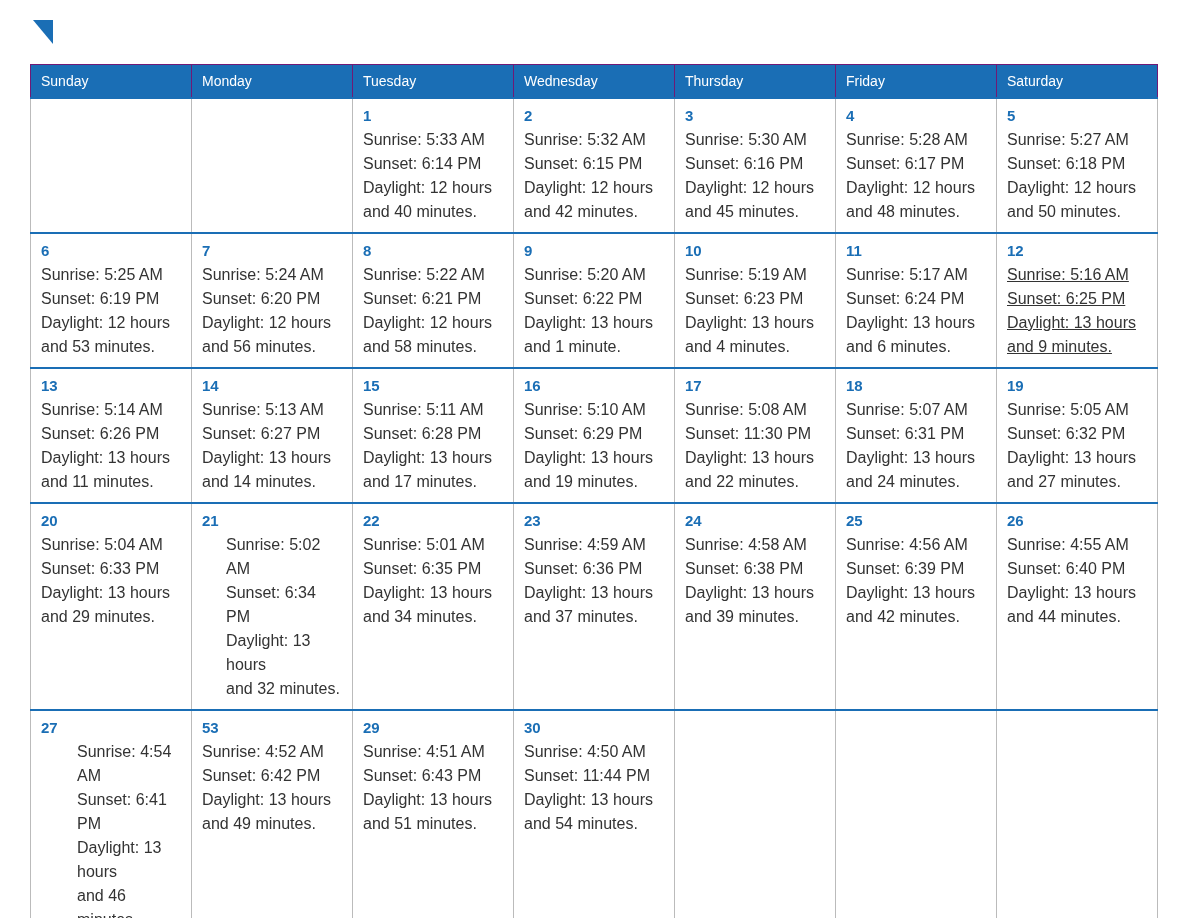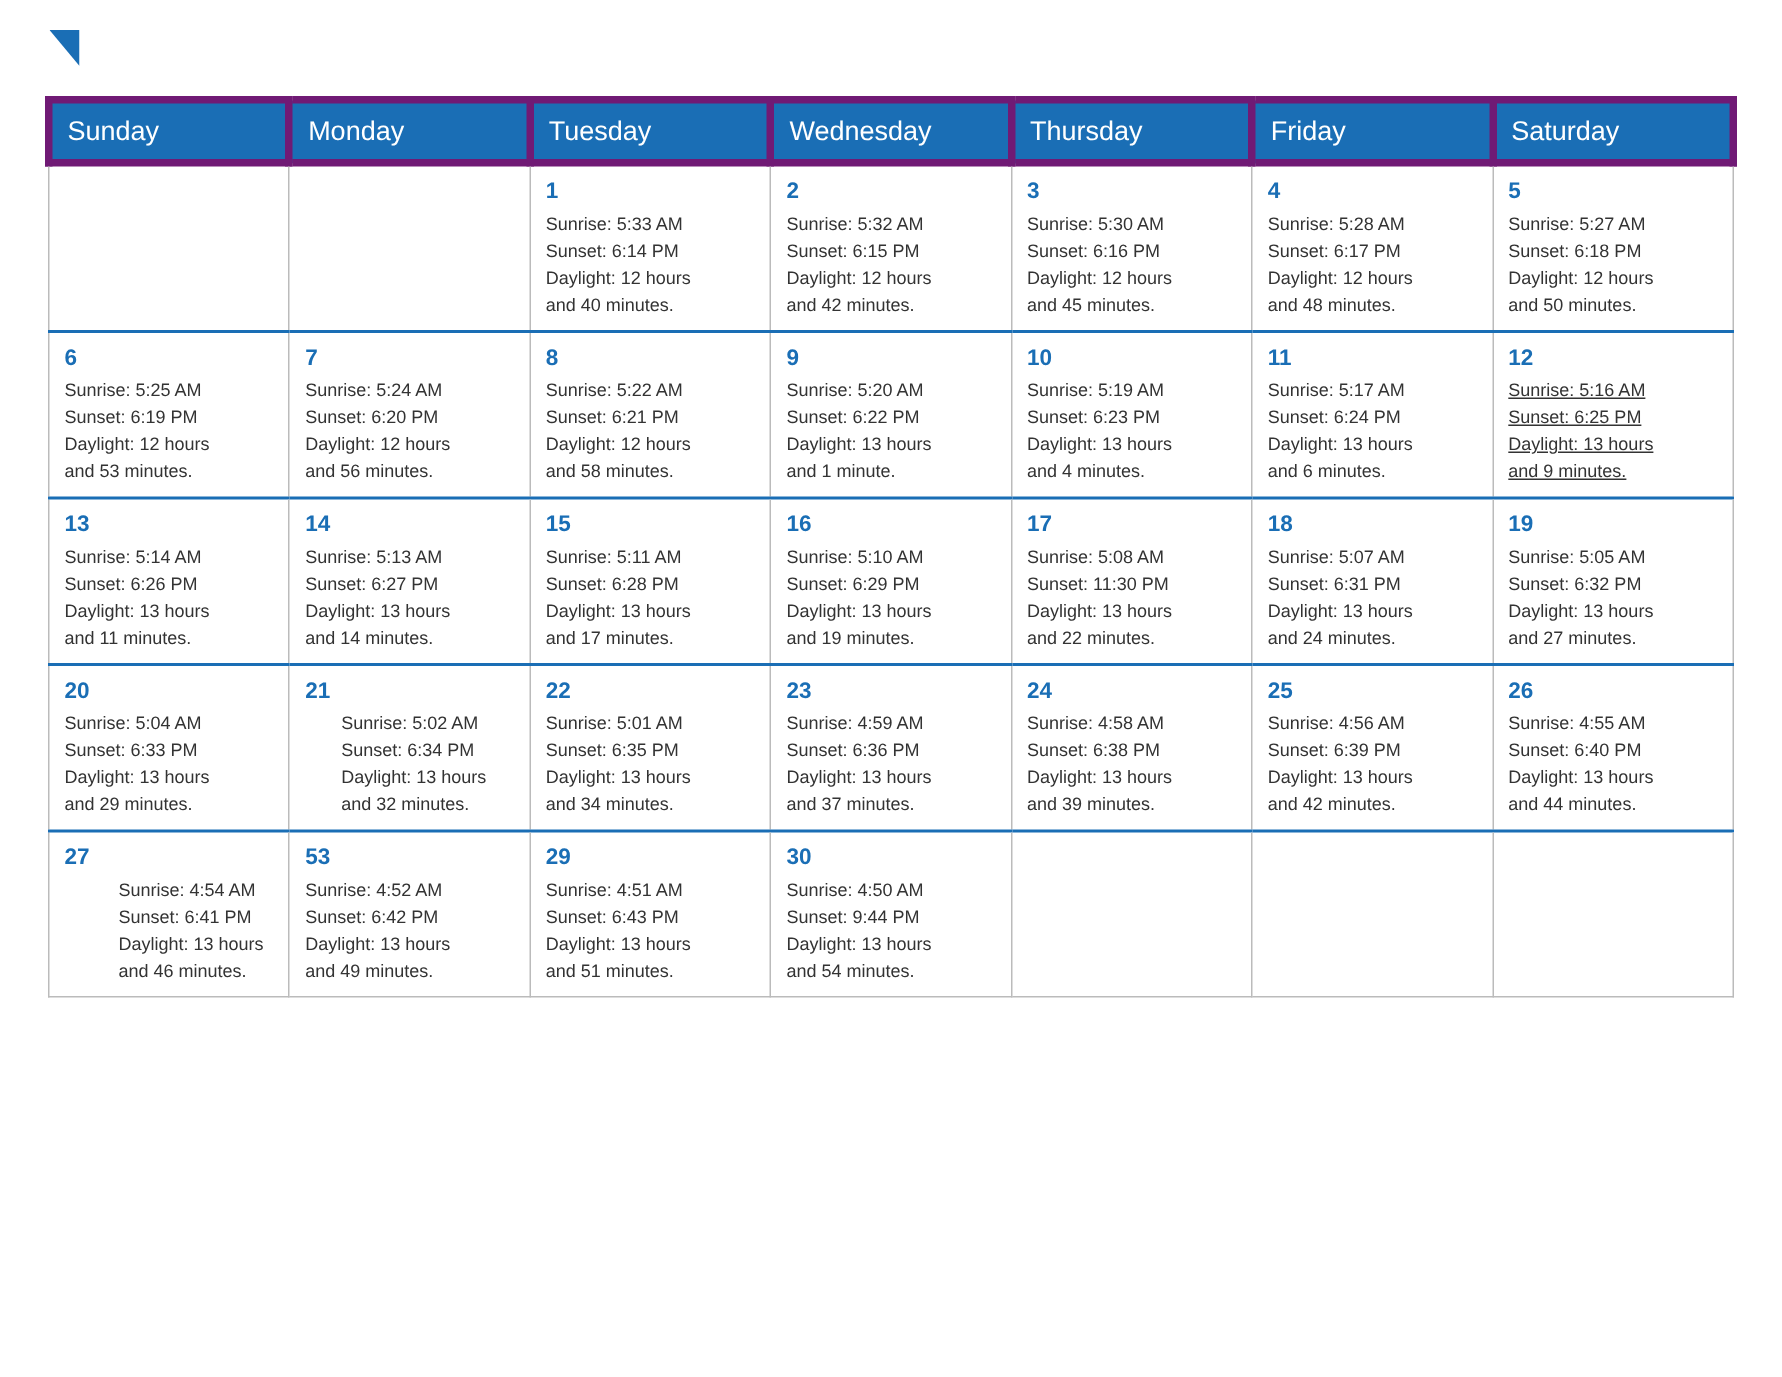--- a/index.html
+++ b/index.html
@@ -46,44 +46,44 @@
       margin-top: 4px;
     }
     .calendar-table {
       width: 100%;
       border-collapse: collapse;
       border: 1px solid #999;
     }
     .calendar-table th {
       background-color: #1a6eb5;
       color: #fff;
-      font-size: 18px;
+      font-size: 14px;
       font-weight: normal;
       padding: 8px 10px;
       text-align: left;
-      border: 5px solid #701a75;
+      border: 1px solid #701a75;
     }
     .calendar-table td {
       vertical-align: top;
       padding: 8px 10px;
       border: 1px solid #bbb;
       width: calc(100% / 7);
       min-height: 100px;
       font-size: 13px;
       color: #333;
     }
     .day-number {
       font-size: 15px;
       font-weight: bold;
       color: #1a6eb5;
       display: block;
       margin-bottom: 4px;
     }
     .day-info {
-      font-size: 12px;
+      font-size: 16px;
       line-height: 1.5;
       color: #333;
     }
     .empty-cell {
       background: #fff;
     }
     tr td:first-child .day-number,
     tr th:first-child {
       
     }
@@ -337,21 +337,21 @@
         <td>
           <span class="day-number">29</span>
           <div class="day-info" style="white-space: pre-line;">Sunrise: 4:51 AM
 Sunset: 6:43 PM
 Daylight: 13 hours
 and 51 minutes.</div>
         </td>
         <td>
           <span class="day-number">30</span>
           <div class="day-info" style="white-space: pre-line;">Sunrise: 4:50 AM
-Sunset: 9:44 PM
+Sunset: 11:44 PM
 Daylight: 13 hours
 and 54 minutes.</div>
         </td>
         <td class="empty-cell"></td>
         <td class="empty-cell"></td>
         <td class="empty-cell"></td>
       </tr>
     </tbody>
 </table>
 

